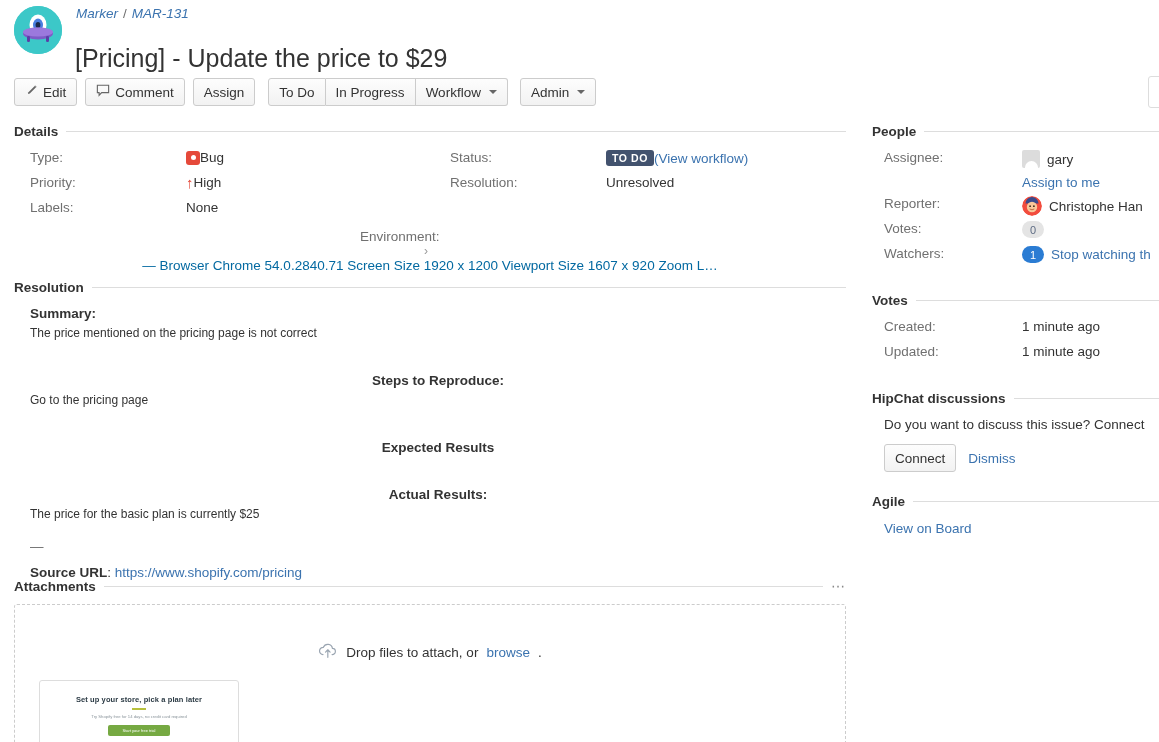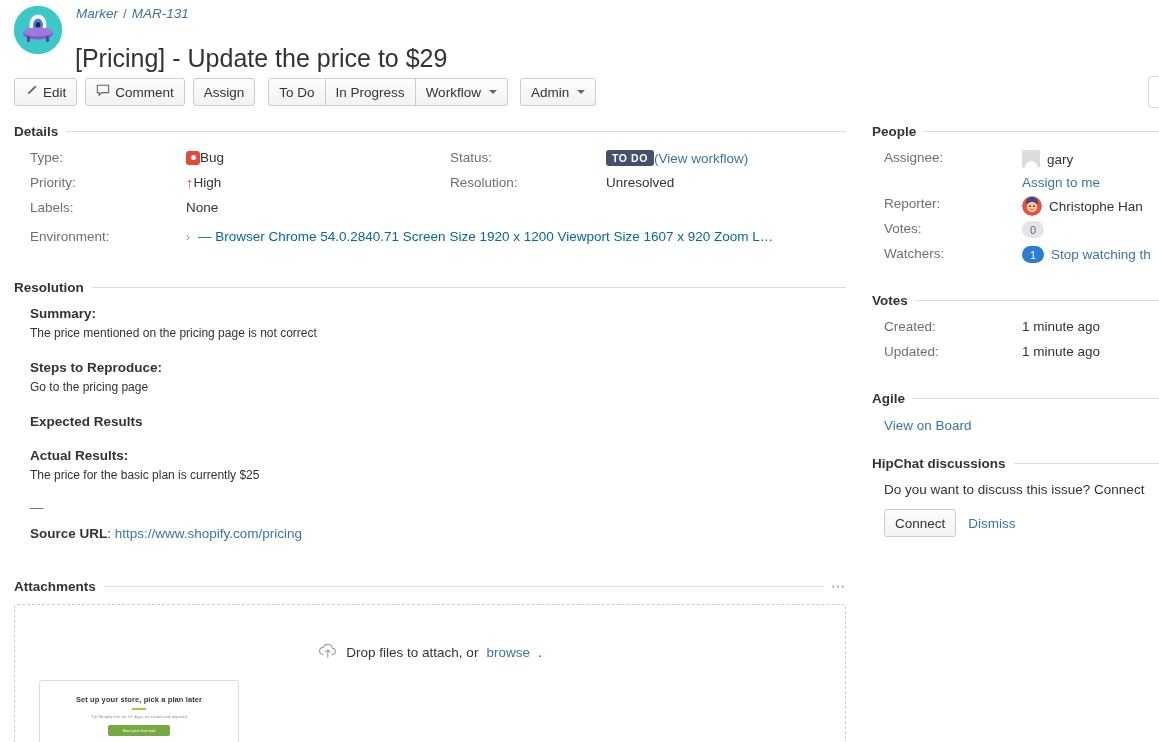--- a/index.html
+++ b/index.html
@@ -81,36 +81,36 @@
     display: inline-flex; align-items: center; justify-content: center;
   }
   .bug-icon i { width: 5px; height: 5px; border-radius: 50%; background: #fff; display: block; }
   .arrow-up { color: #e5493a; font-size: 15px; line-height: 1; }
   .status-badge {
     background: #42526e; color: #fff; font-size: 10.5px; font-weight: bold;
     letter-spacing: .6px; padding: 2px 6px; border-radius: 3px;
     text-transform: uppercase; display: inline-block;
   }
   .wf-link { color: #3b73af; text-decoration: none; }
-  .env-row { display: flex; align-items: center; margin-top: 4px; }
+  .env-row { display: flex; align-items: center; margin-top: 4px; flex-direction: column; }
   .env-chevron { color: #999; font-size: 12px; padding-left: 16px; width: 172px; box-sizing: border-box; }
   .env-text {
     font-size: 13.5px; color: #0369a1; white-space: nowrap;
     overflow: hidden; text-overflow: ellipsis; max-width: 630px;
   }
   .env-label { width: 172px; font-size: 13.5px; color: #707070; padding-left: 16px; }
 
   
   .description { position: absolute; left: 14px; top: 280px; width: 832px; }
   .desc-body { padding-left: 16px; margin-top: 9px; }
   .desc-head {
     font-size: 13.5px; font-weight: bold; color: #333;
     margin: 0 0 1px 0; line-height: 19px;
   }
-  .desc-head.spaced { margin-top: 15px; }
+  .desc-head.spaced { margin-top: 28px; text-align: center; }
   .desc-text { font-size: 12px; color: #333; line-height: 19px; margin: 0; }
   .desc-dash { color: #666; font-size: 13.5px; margin-top: 16px; line-height: 14px; }
   .src-line { margin-top: 9px; font-size: 13.5px; line-height: 19px; }
   .src-line b { font-weight: bold; color: #333; }
   .src-line a { color: #3b73af; text-decoration: none; }
 
   
   .attachments { position: absolute; left: 14px; top: 578px; width: 832px; }
   .dropzone {
     margin-top: 10px; height: 148px;
@@ -402,36 +402,36 @@
         </div>
         <div class="rrow">
           <span class="rlabel">Updated:</span>
           <span class="rval">1 minute ago</span>
         </div>
       </div>
     </div>
 
     <div class="r-section r-heading-gap">
       <div class="sec-head">
-        <span class="label">Agile</span>
-        <span class="rule"></span>
-      </div>
-      <div class="agile-link">
-        <a href="#">View on Board</a>
-      </div>
-    </div>
-
-    <div class="r-section r-heading-gap">
-      <div class="sec-head">
         <span class="label">HipChat discussions</span>
         <span class="rule"></span>
       </div>
       <div class="hip-text">Do you want to discuss this issue? Connect</div>
       <div class="hip-actions">
         <button class="btn">
           <span>Connect</span>
         </button>
         <a href="#">Dismiss</a>
       </div>
     </div>
 
+    <div class="r-section r-heading-gap">
+      <div class="sec-head">
+        <span class="label">Agile</span>
+        <span class="rule"></span>
+      </div>
+      <div class="agile-link">
+        <a href="#">View on Board</a>
+      </div>
+    </div>
+
   </div>
 </div>
 
 </body></html>

